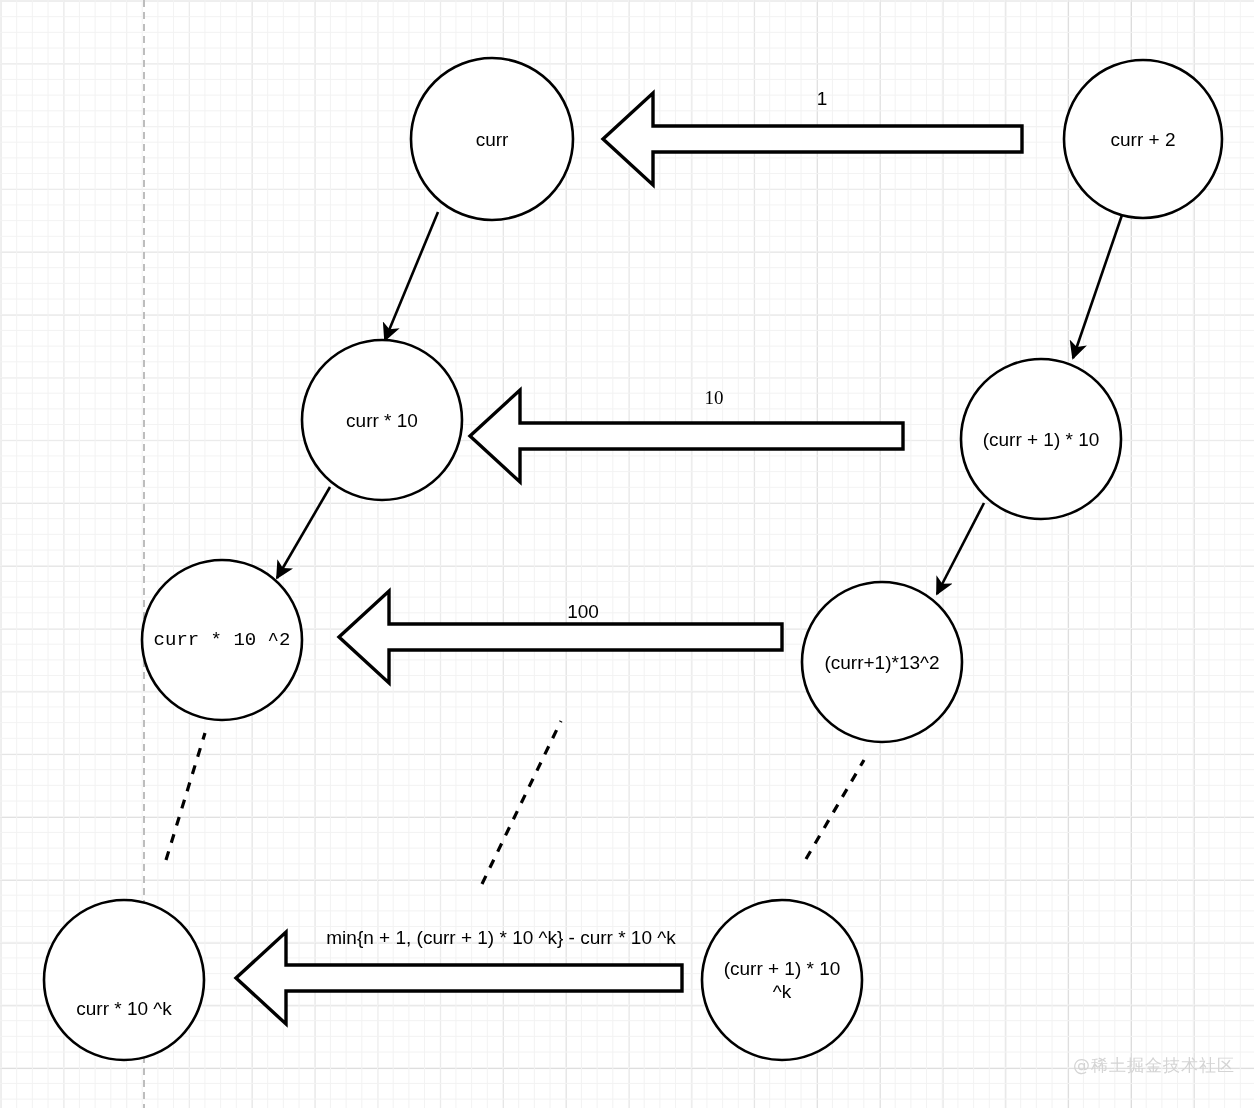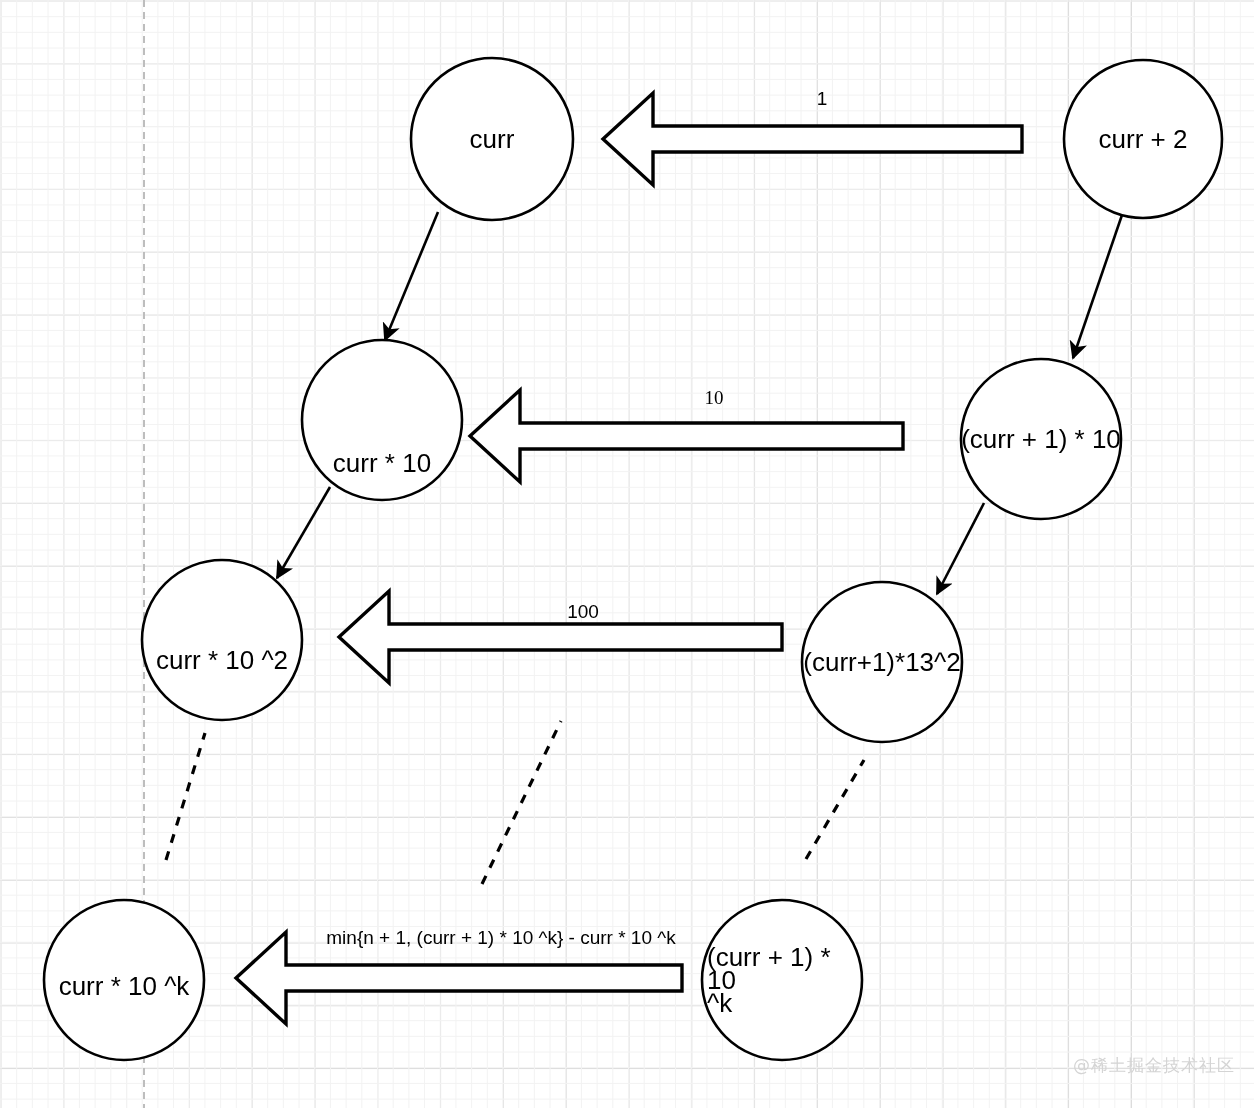--- a/index.html
+++ b/index.html
@@ -30,22 +30,23 @@
   }
   #vector-layer {
     position: absolute;
     left: 0;
     top: 0;
     width: 1254px;
     height: 1108px;
   }
   .node-label {
     position: absolute;
+    text-align: center;
     color: #000000;
-    font-size: 26px;
+    font-size: 19px;
     line-height: 23px;
     white-space: nowrap;
     pointer-events: none;
     transform: translate(-50%, -50%);
   }
   .node-label.wrap {
     white-space: normal;
     width: 150px;
   }
   .edge-label {
@@ -106,25 +107,25 @@
         <circle cx="222" cy="640" r="80" fill="#ffffff" stroke="#000000" stroke-width="2.6"></circle>
         <circle cx="882" cy="662" r="80" fill="#ffffff" stroke="#000000" stroke-width="2.6"></circle>
         <circle cx="124" cy="980" r="80" fill="#ffffff" stroke="#000000" stroke-width="2.6"></circle>
         <circle cx="782" cy="980" r="80" fill="#ffffff" stroke="#000000" stroke-width="2.6"></circle>
       </g>
   </svg>
 
   <div id="label-layer">
       <div class="node-label" style="left: 492px; top: 139px;">curr</div>
       <div class="node-label" style="left: 1143px; top: 139px;">curr + 2</div>
-      <div class="node-label" style="left: 382px; top: 420px; margin-top: 43px;">curr * 10</div>
+      <div class="node-label" style="left: 382px; top: 420px;">curr * 10</div>
       <div class="node-label" style="left: 1041px; top: 439px;">(curr + 1) * 10</div>
-      <div class="node-label" style="left: 222px; top: 660px;">curr * 10 ^2</div>
+      <div class="node-label" style="left: 222px; top: 640px; font-family: Liberation Mono, monospace;">curr * 10 ^2</div>
       <div class="node-label" style="left: 882px; top: 662px;">(curr+1)*13^2</div>
-      <div class="node-label" style="left: 124px; top: 986px;">curr * 10 ^k</div>
+      <div class="node-label" style="left: 124px; top: 1008px;">curr * 10 ^k</div>
       <div class="node-label wrap" style="left: 782px; top: 980px;">(curr + 1) * 10<br>^k</div>
       <div class="edge-label" style="left: 822px; top: 99px;">1</div>
       <div class="edge-label" style="left: 714px; top: 398px; font-family: Liberation Serif, serif;">10</div>
       <div class="edge-label" style="left: 583px; top: 612px;">100</div>
       <div class="edge-label" style="left: 501px; top: 938px;">min{n + 1, (curr + 1) * 10 ^k} - curr * 10 ^k</div>
     </div>
 
   <div class="watermark" style="left: 1235px; top: 1065px; text-align: center;">@稀土掘金技术社区</div>
 
 </div>

